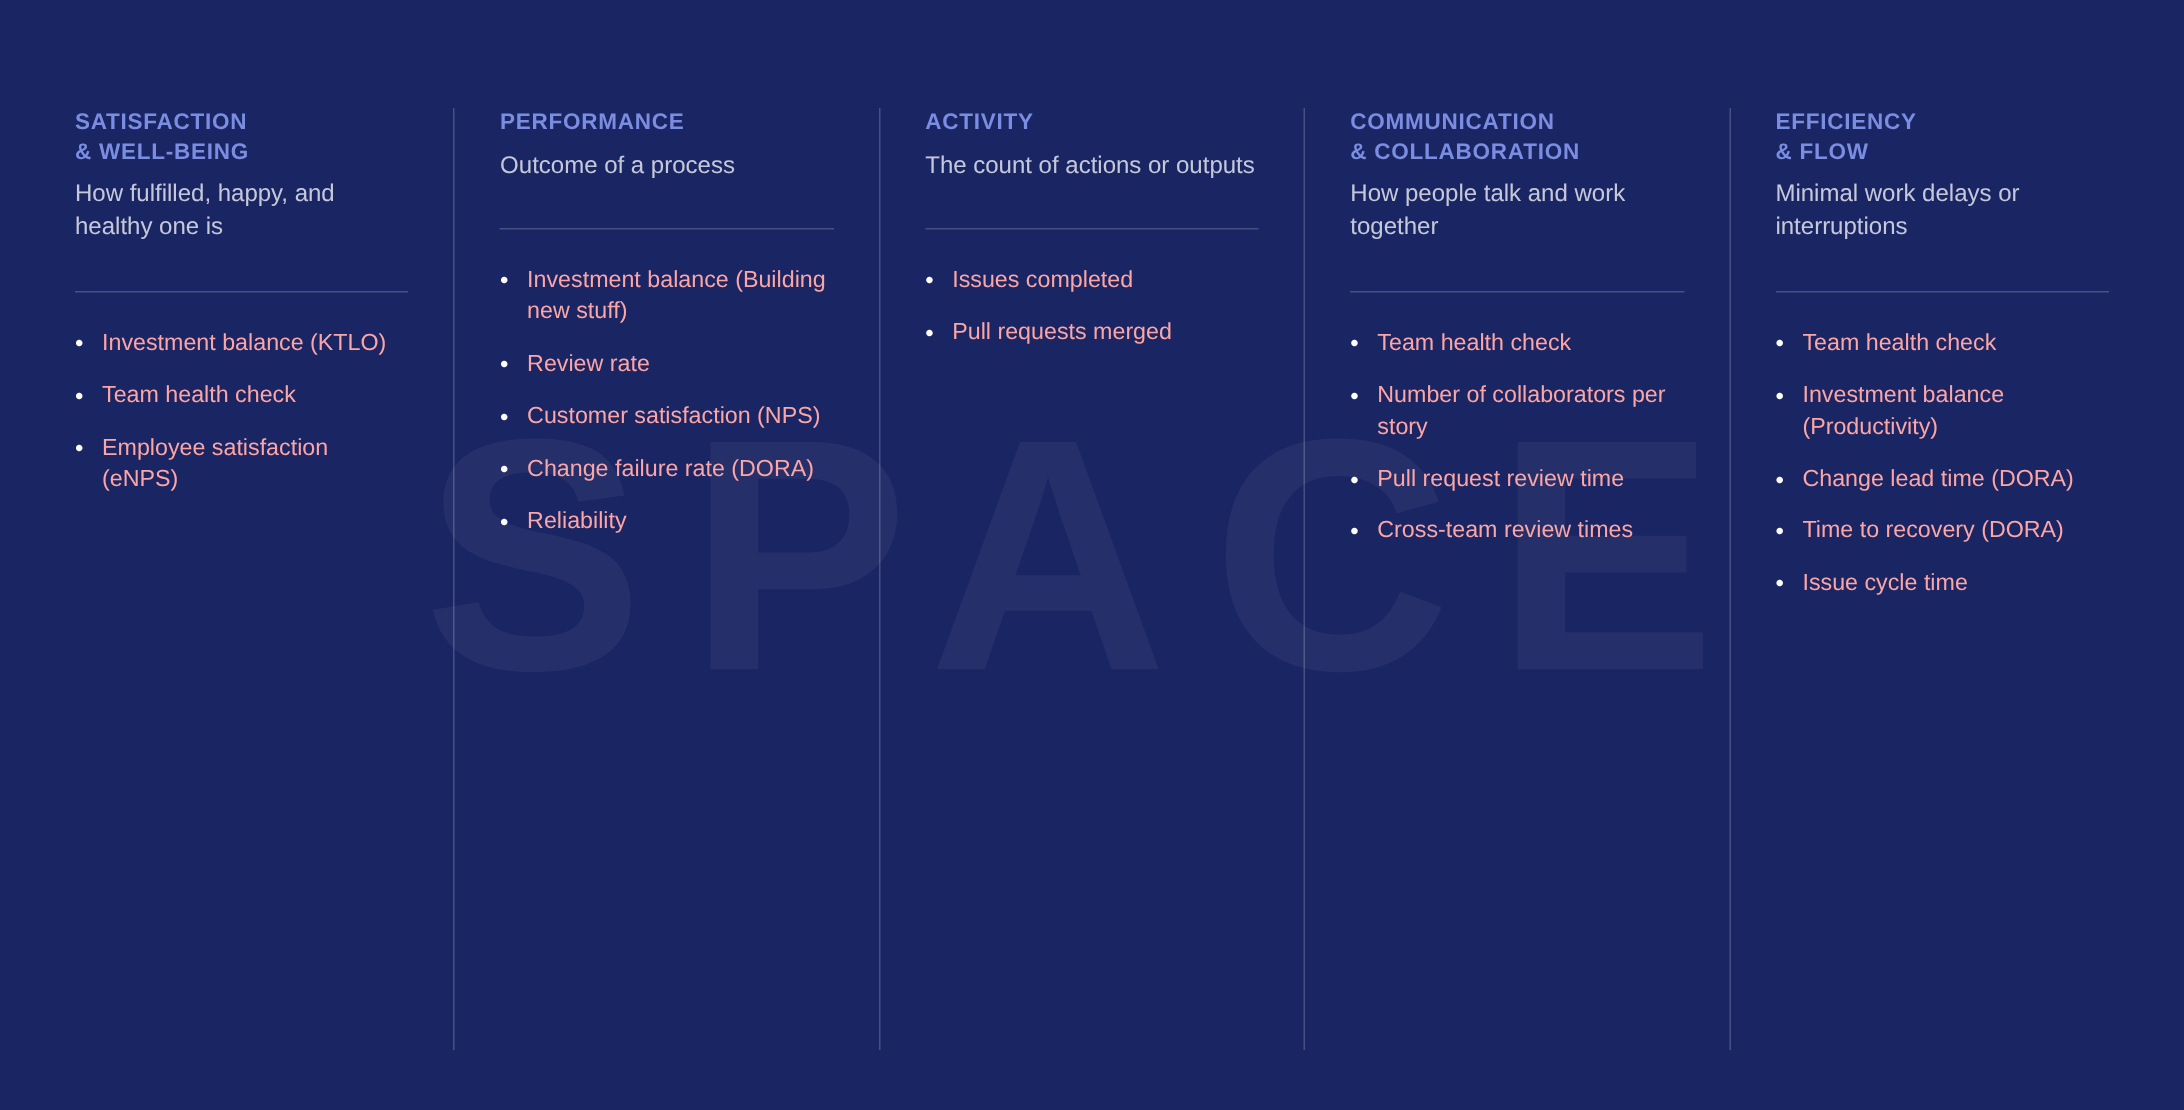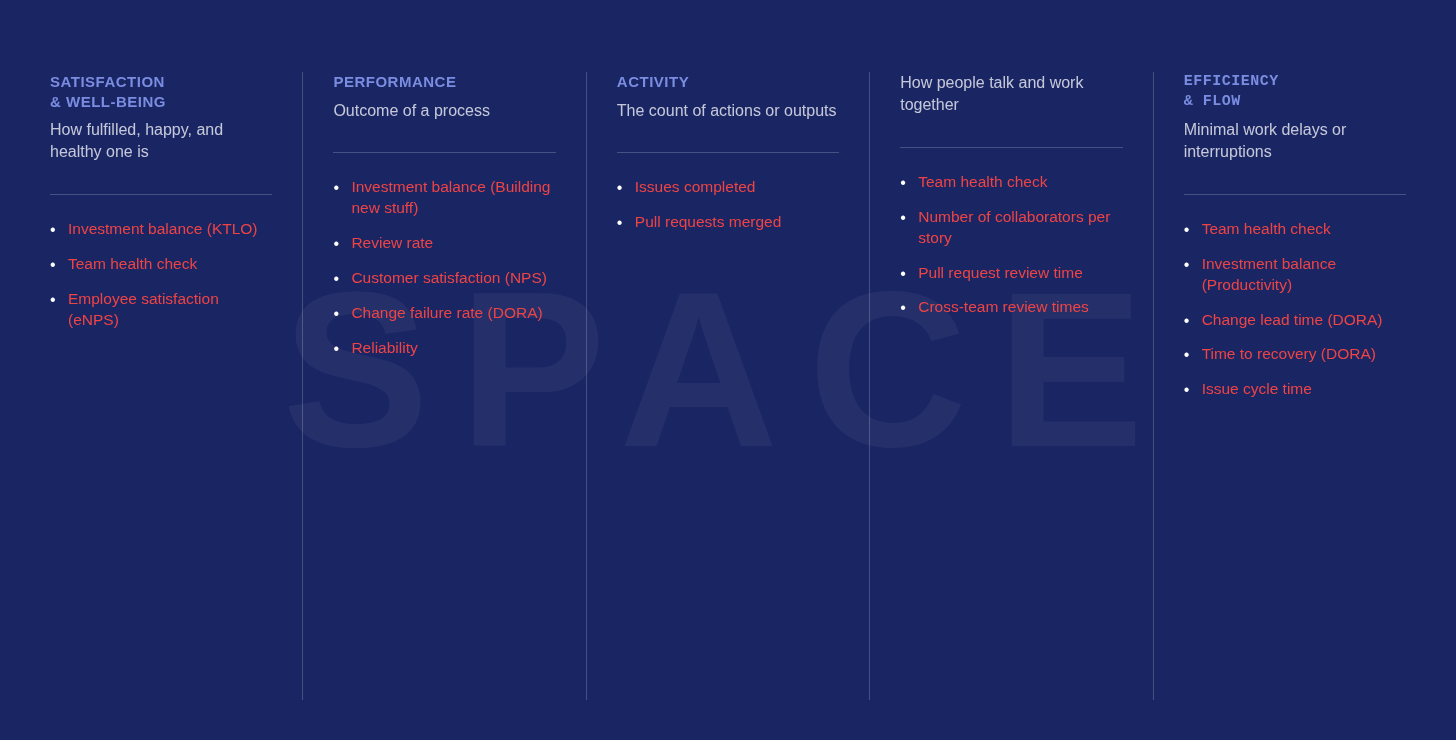--- a/index.html
+++ b/index.html
@@ -85,21 +85,21 @@
     .bullet-list {
       list-style: none;
       padding: 0;
       margin: 0;
       display: flex;
       flex-direction: column;
       gap: 14px;
     }
 
     .bullet-list li {
-      color: #ef4444;
+      color: #fca5a5;
       font-size: 15.5px;
       font-weight: 400;
       line-height: 1.35;
       padding-left: 18px;
       position: relative;
     }
 
     .bullet-list li::before {
       content: '•';
       position: absolute;
@@ -142,31 +142,33 @@
     <div class="column">
       <div class="col-header-title" style="white-space: pre-line;">ACTIVITY</div>
       <div class="col-header-subtitle">The count of actions or outputs</div>
       <div class="divider"></div>
       <ul class="bullet-list">
         <li>Issues completed</li>
         <li>Pull requests merged</li>
       </ul>
     </div>
     <div class="column">
+      <div class="col-header-title" style="white-space: pre-line;">COMMUNICATION
+&amp; COLLABORATION</div>
       <div class="col-header-subtitle">How people talk and work together</div>
       <div class="divider"></div>
       <ul class="bullet-list">
         <li>Team health check</li>
         <li>Number of collaborators per story</li>
         <li>Pull request review time</li>
         <li>Cross-team review times</li>
       </ul>
     </div>
     <div class="column">
-      <div class="col-header-title" style="white-space: pre-line; font-family: Liberation Mono, monospace;">EFFICIENCY
+      <div class="col-header-title" style="white-space: pre-line;">EFFICIENCY
 &amp; FLOW</div>
       <div class="col-header-subtitle">Minimal work delays or interruptions</div>
       <div class="divider"></div>
       <ul class="bullet-list">
         <li>Team health check</li>
         <li>Investment balance (Productivity)</li>
         <li>Change lead time (DORA)</li>
         <li>Time to recovery (DORA)</li>
         <li>Issue cycle time</li>
       </ul>

